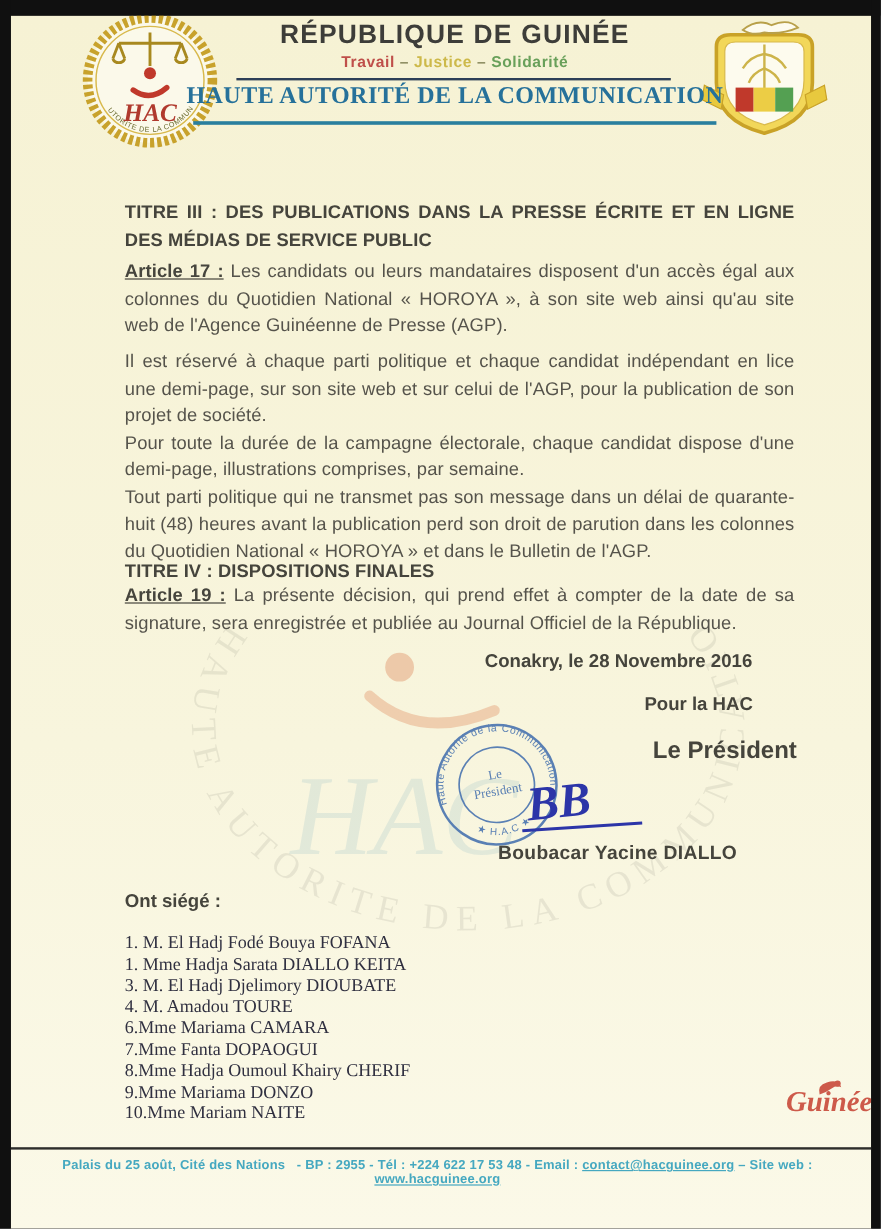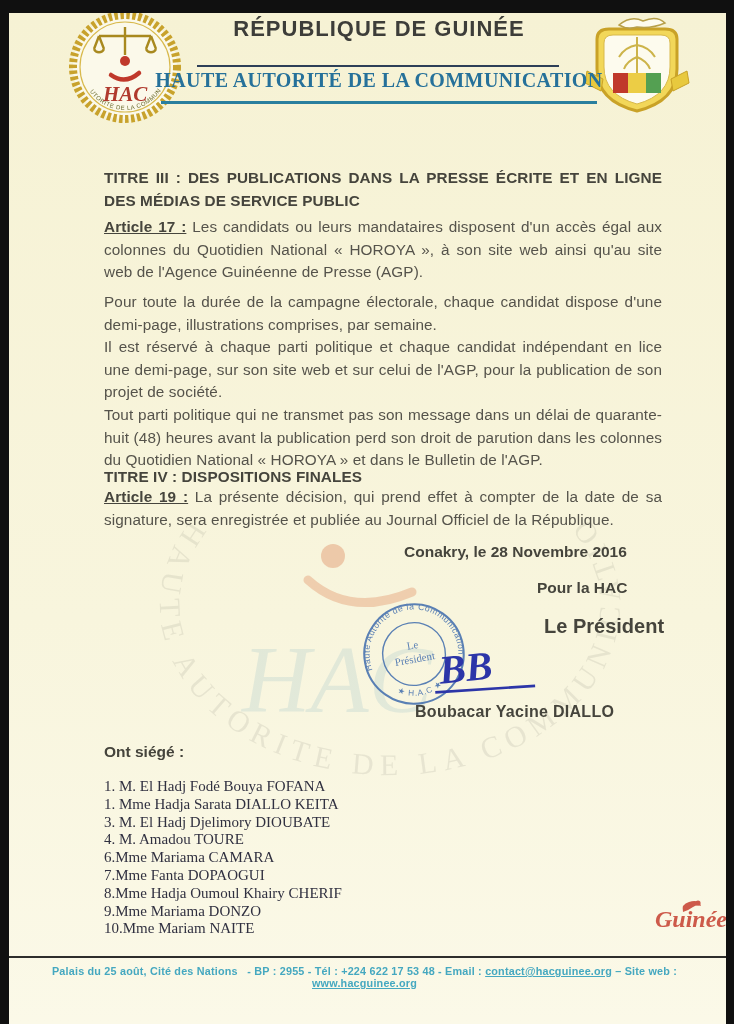--- a/index.html
+++ b/index.html
@@ -104,31 +104,38 @@
         <path d="M 56 44 Q 46 48 43 56 M 56 44 Q 66 48 69 56"></path>
       </g>
       <rect x="32" y="60" width="15" height="20" fill="#c0392b"></rect>
       <rect x="47" y="60" width="18" height="20" fill="#eccd45"></rect>
       <rect x="65" y="60" width="15" height="20" fill="#54a052"></rect>
       <path d="M 6 58 L 22 66 L 20 78 L 4 70 Z" fill="#e8c93e" stroke="#c9a227"></path>
       <path d="M 106 58 L 90 66 L 92 78 L 108 70 Z" fill="#e8c93e" stroke="#c9a227"></path>
     </svg>
 
     <div class="republic">RÉPUBLIQUE DE GUINÉE</div>
+    <div class="motto">
+      <span class="t">Travail</span>
+      <span class="d">–</span>
+      <span class="j">Justice</span>
+      <span class="d">–</span>
+      <span class="s">Solidarité</span>
+    </div>
     <div class="rule-top"></div>
     <div class="banner">HAUTE AUTORITÉ DE LA COMMUNICATION</div>
     <div class="rule-bot"></div>
 
     <div class="blk titre3">TITRE III : DES PUBLICATIONS DANS LA PRESSE ÉCRITE ET EN LIGNE DES MÉDIAS DE SERVICE PUBLIC</div>
 
     <div class="blk art17"><span class="lead">Article 17 :</span><span> Les candidats ou leurs mandataires disposent d'un accès égal aux colonnes du Quotidien National « HOROYA », à son site web ainsi qu'au site web de l'Agence Guinéenne de Presse (AGP).</span></div>
 
     <div class="blk paras">
+      <p>Il est réservé à chaque parti politique et chaque candidat indépendant en lice une demi-page, sur son site web et sur celui de l'AGP, pour la publication de son projet de société.</p>
       <p>Pour toute la durée de la campagne électorale, chaque candidat dispose d'une demi-page, illustrations comprises, par semaine.</p>
-      <p>Il est réservé à chaque parti politique et chaque candidat indépendant en lice une demi-page, sur son site web et sur celui de l'AGP, pour la publication de son projet de société.</p>
       <p>Tout parti politique qui ne transmet pas son message dans un délai de quarante-huit (48) heures avant la publication perd son droit de parution dans les colonnes du Quotidien National « HOROYA » et dans le Bulletin de l'AGP.</p>
     </div>
 
     <div class="blk titre4">TITRE IV : DISPOSITIONS FINALES</div>
 
     <div class="blk art18"><span class="lead">Article 19 :</span><span> La présente décision, qui prend effet à compter de la date de sa signature, sera enregistrée et publiée au Journal Officiel de la République.</span></div>
 
     <div class="dateline">Conakry, le 28 Novembre 2016</div>
     <div class="pourhac">Pour la HAC</div>
     <div class="lepres">Le Président</div>

